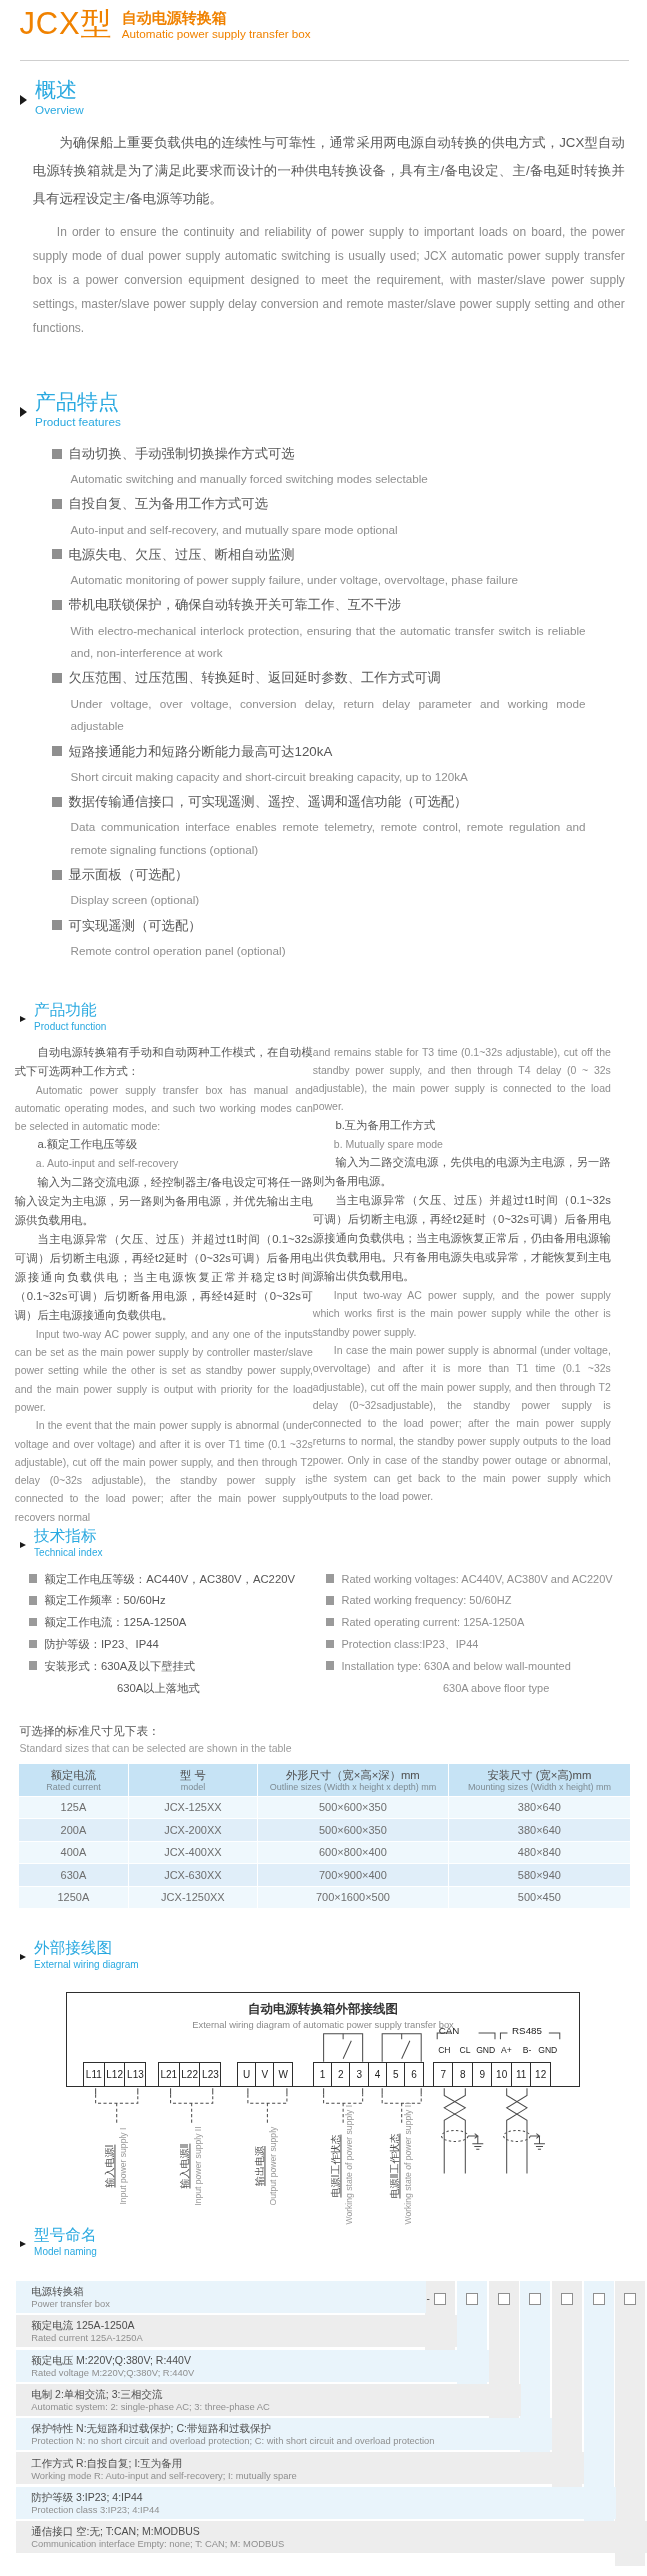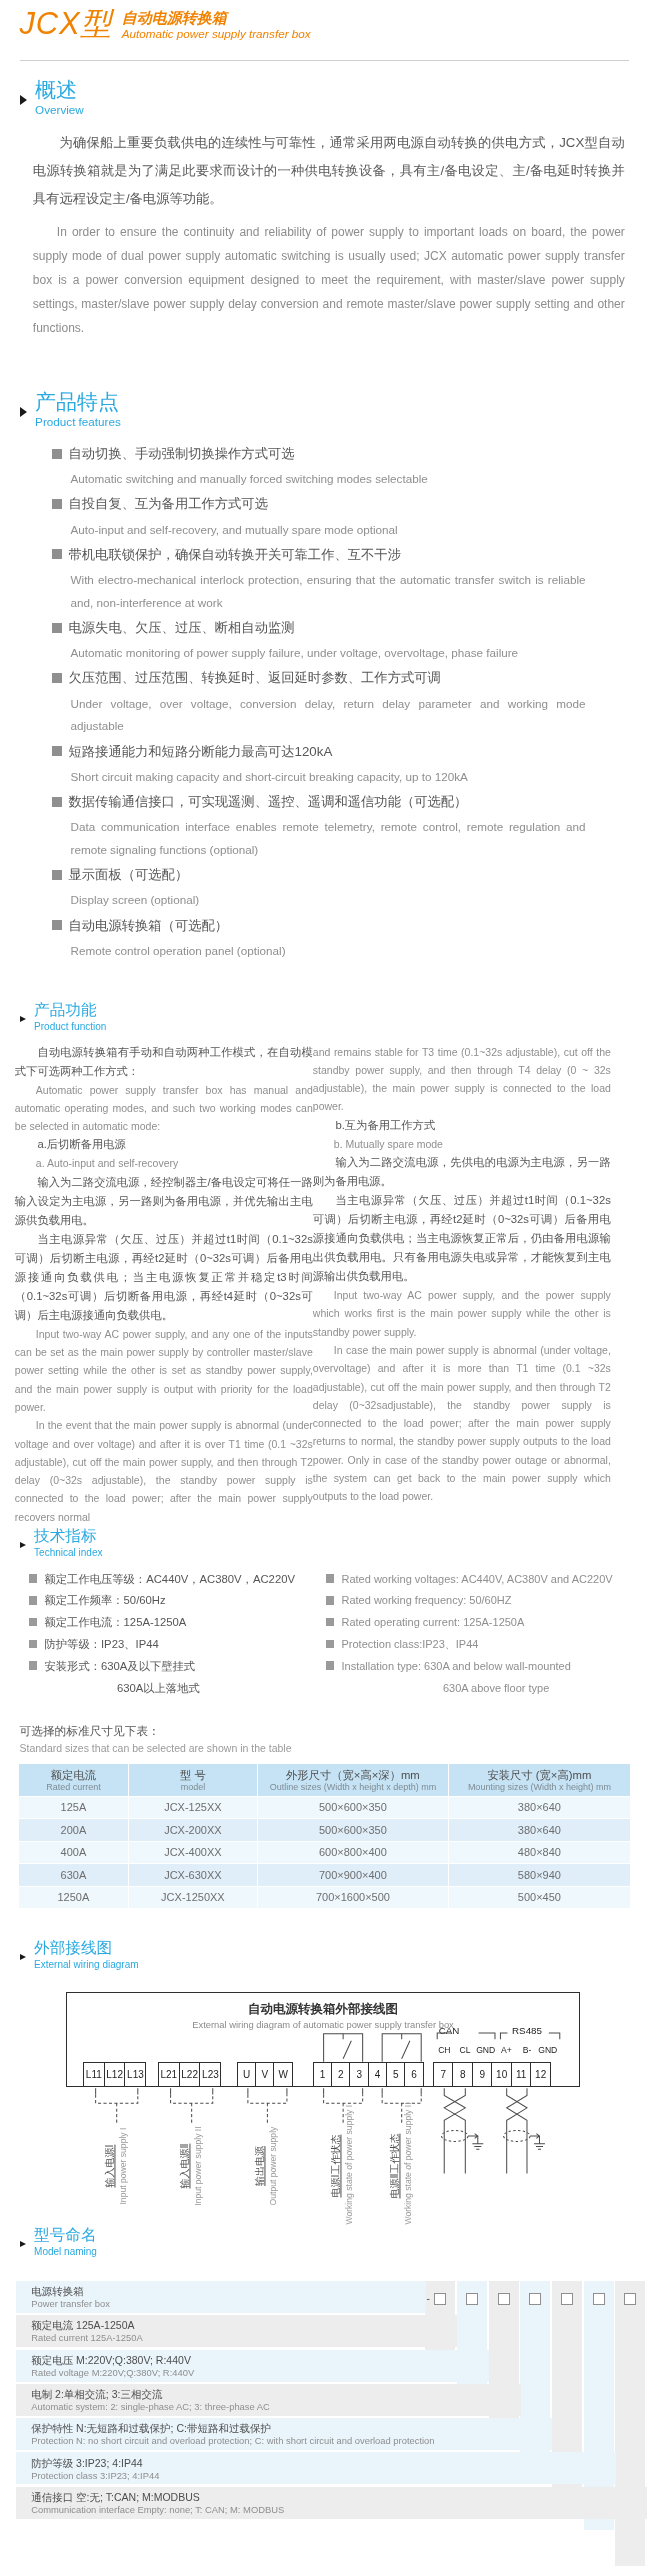--- a/index.html
+++ b/index.html
@@ -1,20 +1,20 @@
 <!DOCTYPE html>
 <html style="font-size:12.5px"><head>
 <meta charset="utf-8">
 <style>
   html,body{margin:0;padding:0;background:#fff;}
   body{font-family:"Liberation Sans","DejaVu Sans",sans-serif;}
   #page{position:relative;width:648px;height:2576px;background:#fff;overflow:hidden;}
 
   
-  #hdr{position:absolute;left:19.5px;top:6.2px;display:flex;align-items:flex-start;font-style:italic;}
+  #hdr{position:absolute;left:19.5px;top:6.2px;display:flex;align-items:flex-start;}
   .hdr-model{font-size:31px;line-height:36px;color:#f08200;letter-spacing:0.8px;}
   .hdr-right{margin-left:9.4px;margin-top:3.1px;}
   .hdr-cn{font-size:15px;font-weight:bold;color:#f08200;line-height:17px;}
   .hdr-en{font-size:11.7px;color:#f08200;line-height:15px;}
   .divider{position:absolute;left:19.5px;top:60px;width:609px;border-top:0.8px solid #cfcfcf;}
 
   
   .sec{position:absolute;left:19.5px;width:609px;}
   .sec-head{display:flex;align-items:center;}
   .tri{width:0;height:0;border-style:solid;border-width:5.5px 0 5.5px 7.8px;
@@ -148,34 +148,34 @@
         <div class="feature">
         <div class="f-cn">
           <span class="bsq"></span>
           <span>自投自复、互为备用工作方式可选</span>
         </div>
         <div class="f-en">Auto-input and self-recovery, and mutually spare mode optional</div>
       </div>
         <div class="feature">
         <div class="f-cn">
           <span class="bsq"></span>
+          <span>电源失电、欠压、过压、断相自动监测</span>
+        </div>
+        <div class="f-en">Automatic monitoring of power supply failure, under voltage, overvoltage, phase failure</div>
+      </div>
+        <div class="feature">
+        <div class="f-cn">
+          <span class="bsq"></span>
           <span>带机电联锁保护，确保自动转换开关可靠工作、互不干涉</span>
         </div>
         <div class="f-en">With electro-mechanical interlock protection, ensuring that the automatic transfer switch is reliable and, non-interference at work</div>
       </div>
         <div class="feature">
         <div class="f-cn">
           <span class="bsq"></span>
-          <span>电源失电、欠压、过压、断相自动监测</span>
-        </div>
-        <div class="f-en">Automatic monitoring of power supply failure, under voltage, overvoltage, phase failure</div>
-      </div>
-        <div class="feature">
-        <div class="f-cn">
-          <span class="bsq"></span>
           <span>欠压范围、过压范围、转换延时、返回延时参数、工作方式可调</span>
         </div>
         <div class="f-en">Under voltage, over voltage, conversion delay, return delay parameter and working mode adjustable</div>
       </div>
         <div class="feature">
         <div class="f-cn">
           <span class="bsq"></span>
           <span>短路接通能力和短路分断能力最高可达120kA</span>
         </div>
         <div class="f-en">Short circuit making capacity and short-circuit breaking capacity, up to 120kA</div>
@@ -190,40 +190,40 @@
         <div class="feature">
         <div class="f-cn">
           <span class="bsq"></span>
           <span>显示面板（可选配）</span>
         </div>
         <div class="f-en">Display screen (optional)</div>
       </div>
         <div class="feature">
         <div class="f-cn">
           <span class="bsq"></span>
-          <span>自动电源转换箱（可选配）</span>
+          <span>可实现遥测（可选配）</span>
         </div>
         <div class="f-en">Remote control operation panel (optional)</div>
       </div>
       </div>
   </div>
 
   <div class="sec" style="top:1001px;">
     <div class="sec-head sm">
       <span class="tri"></span>
       <div>
         <div class="h-cn">产品功能</div>
         <div class="h-en">Product function</div>
       </div>
     </div>
     <div class="cols">
       <div class="col-l">
         <p class="fp cn">自动电源转换箱有手动和自动两种工作模式，在自动模式下可选两种工作方式：</p>
         <p class="fp en">Automatic power supply transfer box has manual and automatic operating modes, and such two working modes can be selected in automatic mode:</p>
-        <p class="fp cn">a.后切断备用电源</p>
+        <p class="fp cn">a.额定工作电压等级</p>
         <p class="fp en">a. Auto-input and self-recovery</p>
         <p class="fp cn">输入为二路交流电源，经控制器主/备电设定可将任一路输入设定为主电源，另一路则为备用电源，并优先输出主电源供负载用电。</p>
         <p class="fp cn">当主电源异常（欠压、过压）并超过t1时间（0.1~32s可调）后切断主电源，再经t2延时（0~32s可调）后备用电源接通向负载供电；当主电源恢复正常并稳定t3时间（0.1~32s可调）后切断备用电源，再经t4延时（0~32s可调）后主电源接通向负载供电。</p>
         <p class="fp en">Input two-way AC power supply, and any one of the inputs can be set as the main power supply by controller master/slave power setting while the other is set as standby power supply, and the main power supply is output with priority for the load power.</p>
         <p class="fp en">In the event that the main power supply is abnormal (under voltage and over voltage) and after it is over T1 time (0.1 ~32s adjustable), cut off the main power supply, and then through T2 delay (0~32s adjustable), the standby power supply is connected to the load power; after the main power supply recovers normal</p>
       </div>
       <div class="col-r">
         <p class="fp en" style="text-indent:0;">and remains stable for T3 time (0.1~32s adjustable), cut off the standby power supply, and then through T4 delay (0 ~ 32s adjustable), the main power supply is connected to the load power.</p>
         <p class="fp cn">b.互为备用工作方式</p>
         <p class="fp en">b. Mutually spare mode</p>
@@ -536,20 +536,24 @@
         <div class="nr-en">Rated voltage  M:220V;Q:380V; R:440V</div>
       </div>
       <div class="nrow gray" style="width:505px;">
         <div class="nr-cn">电制  2:单相交流; 3:三相交流</div>
         <div class="nr-en">Automatic system:  2: single-phase AC; 3: three-phase AC</div>
       </div>
       <div class="nrow blue" style="width:536px;">
         <div class="nr-cn">保护特性  N:无短路和过载保护; C:带短路和过载保护</div>
         <div class="nr-en">Protection  N: no short circuit and overload protection; C: with short circuit and overload protection</div>
       </div>
+      <div class="nrow gray" style="width:568px;">
+        <div class="nr-cn">工作方式  R:自投自复; I:互为备用</div>
+        <div class="nr-en">Working mode  R: Auto-input and self-recovery; I: mutually spare</div>
+      </div>
       <div class="nrow blue" style="width:600px;">
         <div class="nr-cn">防护等级  3:IP23; 4:IP44</div>
         <div class="nr-en">Protection class  3:IP23; 4:IP44</div>
       </div>
       <div class="nrow gray" style="width:631px;">
         <div class="nr-cn">通信接口  空:无; T:CAN; M:MODBUS</div>
         <div class="nr-en">Communication interface  Empty: none; T: CAN; M: MODBUS</div>
       </div>
     </div>
   </div>

